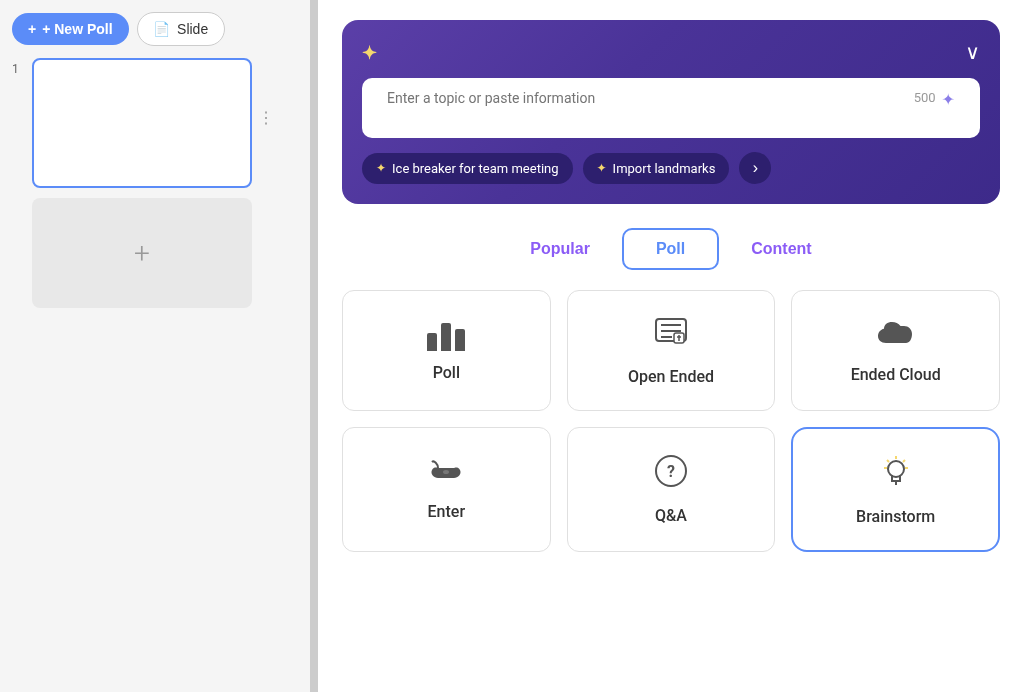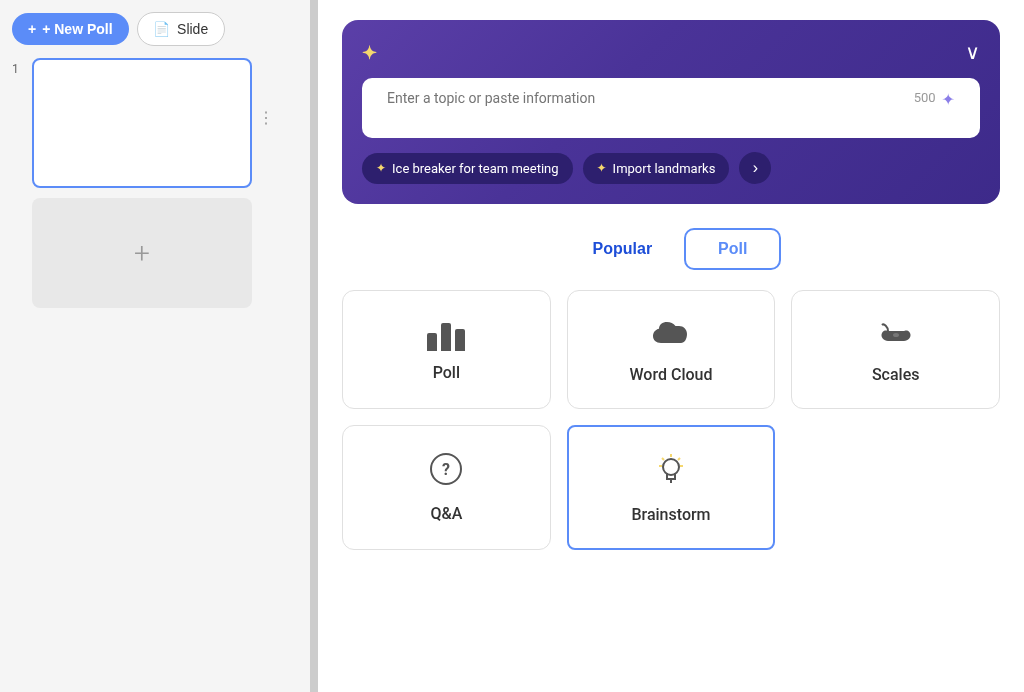--- a/index.html
+++ b/index.html
@@ -239,21 +239,21 @@
       gap: 0;
       margin-bottom: 20px;
       justify-content: center;
       align-items: center;
     }
 
     .tab {
       padding: 10px 32px;
       font-size: 16px;
       font-weight: 600;
-      color: #1d4ed8;
+      color: #8b5cf6;
       cursor: pointer;
       border: none;
       background: transparent;
       border-radius: 8px;
     }
 
     .tab.active {
       color: #5b8cf8;
       border: 2px solid #5b8cf8;
       border-radius: 10px;
@@ -274,21 +274,21 @@
       flex-direction: column;
       align-items: center;
       gap: 12px;
       cursor: pointer;
       background: white;
       transition: border-color 0.2s;
     }
 
     .slide-type-card.selected {
       border: 2px solid #5b8cf8;
-      border-radius: 8px;
+      border-radius: 16px;
     }
 
     .slide-type-label {
       font-size: 16px;
       font-weight: 500;
       color: #333;
     }
 
     
     .icon-poll {
@@ -369,52 +369,69 @@
     </div>
   </div>
 
   <div class="tabs">
     <button class="tab">
       <span>Popular</span>
     </button>
     <button class="tab active">
       <span>Poll</span>
     </button>
+    <button class="tab">
+      <span>Content</span>
+    </button>
   </div>
 
   <div class="slide-types-grid">
 
     <div class="slide-type-card">
       <div class="icon-poll">
         <div class="bar bar1"></div>
         <div class="bar bar2"></div>
         <div class="bar bar3"></div>
       </div>
       <span class="slide-type-label">Poll</span>
     </div>
 
+    <div class="slide-type-card">
+      <div>
+        <svg width="38" height="36" viewBox="0 0 38 36">
+          <rect x="4" y="4" width="30" height="22" rx="3" fill="none" stroke="#555" stroke-width="2"></rect>
+          <line x1="9" y1="10" x2="29" y2="10" stroke="#555" stroke-width="2"></line>
+          <line x1="9" y1="16" x2="29" y2="16" stroke="#555" stroke-width="2"></line>
+          <line x1="9" y1="22" x2="20" y2="22" stroke="#555" stroke-width="2"></line>
+          <rect x="22" y="18" width="10" height="10" rx="2" fill="white" stroke="#555" stroke-width="1.5"></rect>
+          <line x1="25" y1="22" x2="29" y2="22" stroke="#555" stroke-width="1.5"></line>
+          <line x1="27" y1="20" x2="27" y2="26" stroke="#555" stroke-width="1.5"></line>
+        </svg>
+      </div>
+      <span class="slide-type-label">Open Ended</span>
+    </div>
 
     <div class="slide-type-card">
       <div>
         <svg width="44" height="34" viewBox="0 0 44 34">
           <path d="M32 28H12C7 28 4 25 4 21c0-3.5 2.5-6.5 6-7.2C10 9.5 13.5 7 18 7c3.5 0 6.5 1.5 8.5 4C27.5 11 28.8 11 30 11c4.5 0 8 3.5 8 8 0 5-2.5 9-6 9z" fill="#555"></path>
         </svg>
       </div>
-      <span class="slide-type-label">Word Cloud</span>
+      <span class="slide-type-label">Ended Cloud</span>
     </div>
 
     <div class="slide-type-card">
       <div>
         <svg width="44" height="34" viewBox="0 0 44 34">
           <path d="M14 26 C10 26, 6 22, 8 18 C10 14, 14 16, 14 16 L22 16 L30 16 C30 16, 34 14, 36 18 C38 22, 34 26, 30 26 Z" fill="#555"></path>
           <path d="M14 16 C14 12, 10 8, 8 10" fill="none" stroke="#555" stroke-width="2"></path>
           <ellipse cx="22" cy="20" rx="3" ry="2" fill="#777"></ellipse>
         </svg>
       </div>
-      <span class="slide-type-label">Scales</span>
+      <span class="slide-type-label">Enter</span>
     </div>
 
     <div class="slide-type-card">
       <div>
         <svg width="38" height="38" viewBox="0 0 38 38">
           <circle cx="19" cy="19" r="15" fill="none" stroke="#555" stroke-width="2"></circle>
           <text x="19" y="25" text-anchor="middle" font-size="16" font-weight="bold" fill="#555">?</text>
         </svg>
       </div>
       <span class="slide-type-label">Q&amp;A</span>

